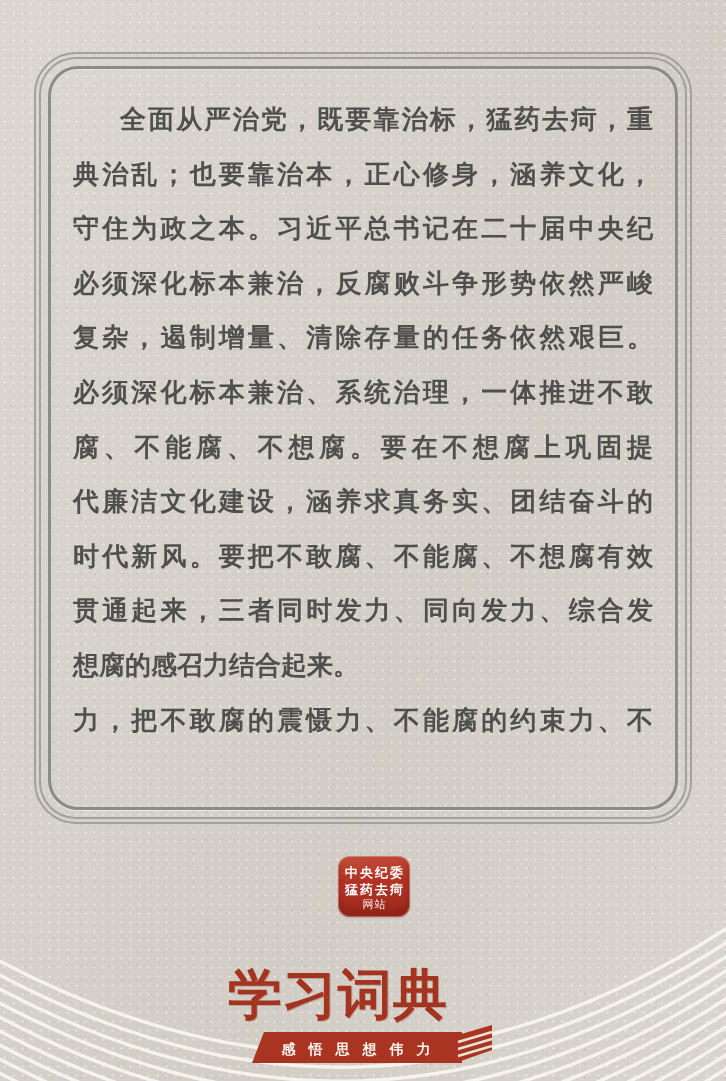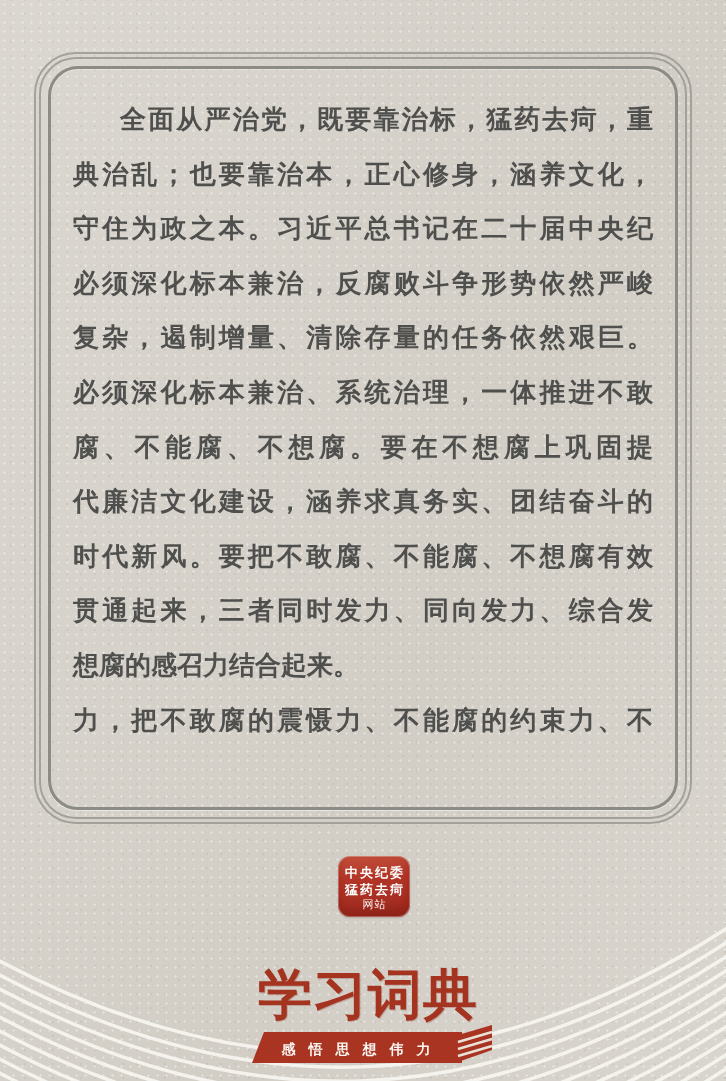--- a/index.html
+++ b/index.html
@@ -65,21 +65,21 @@
   }
   .seal-line{font-size:13px;font-weight:bold;letter-spacing:2px;text-indent:2px;line-height:13px;}
   .seal-site{font-size:11px;letter-spacing:1px;text-indent:1px;line-height:9px;opacity:.95;font-weight:normal;}
 
   
   .waves{position:absolute;left:0;top:920px;pointer-events:none;}
 
   
   .logo-title{
     position:absolute;left:228px;top:964px;width:280px;height:62px;
-    text-align:center;line-height:62px;
+    line-height:62px;
     font-size:54px;font-weight:bold;color:#a43320;
     letter-spacing:1px;
     font-family:"DejaVu Sans","Liberation Sans",sans-serif;
     text-shadow:1px 1px 0 rgba(122,30,14,.25);
   }
   .logo-banner-svg{position:absolute;left:240px;top:1018px;}
   .logo-subtitle{
     position:absolute;left:252px;top:1036px;width:208px;height:26px;
     line-height:26px;text-align:center;
     color:#fcf8f4;font-size:14px;font-weight:bold;

